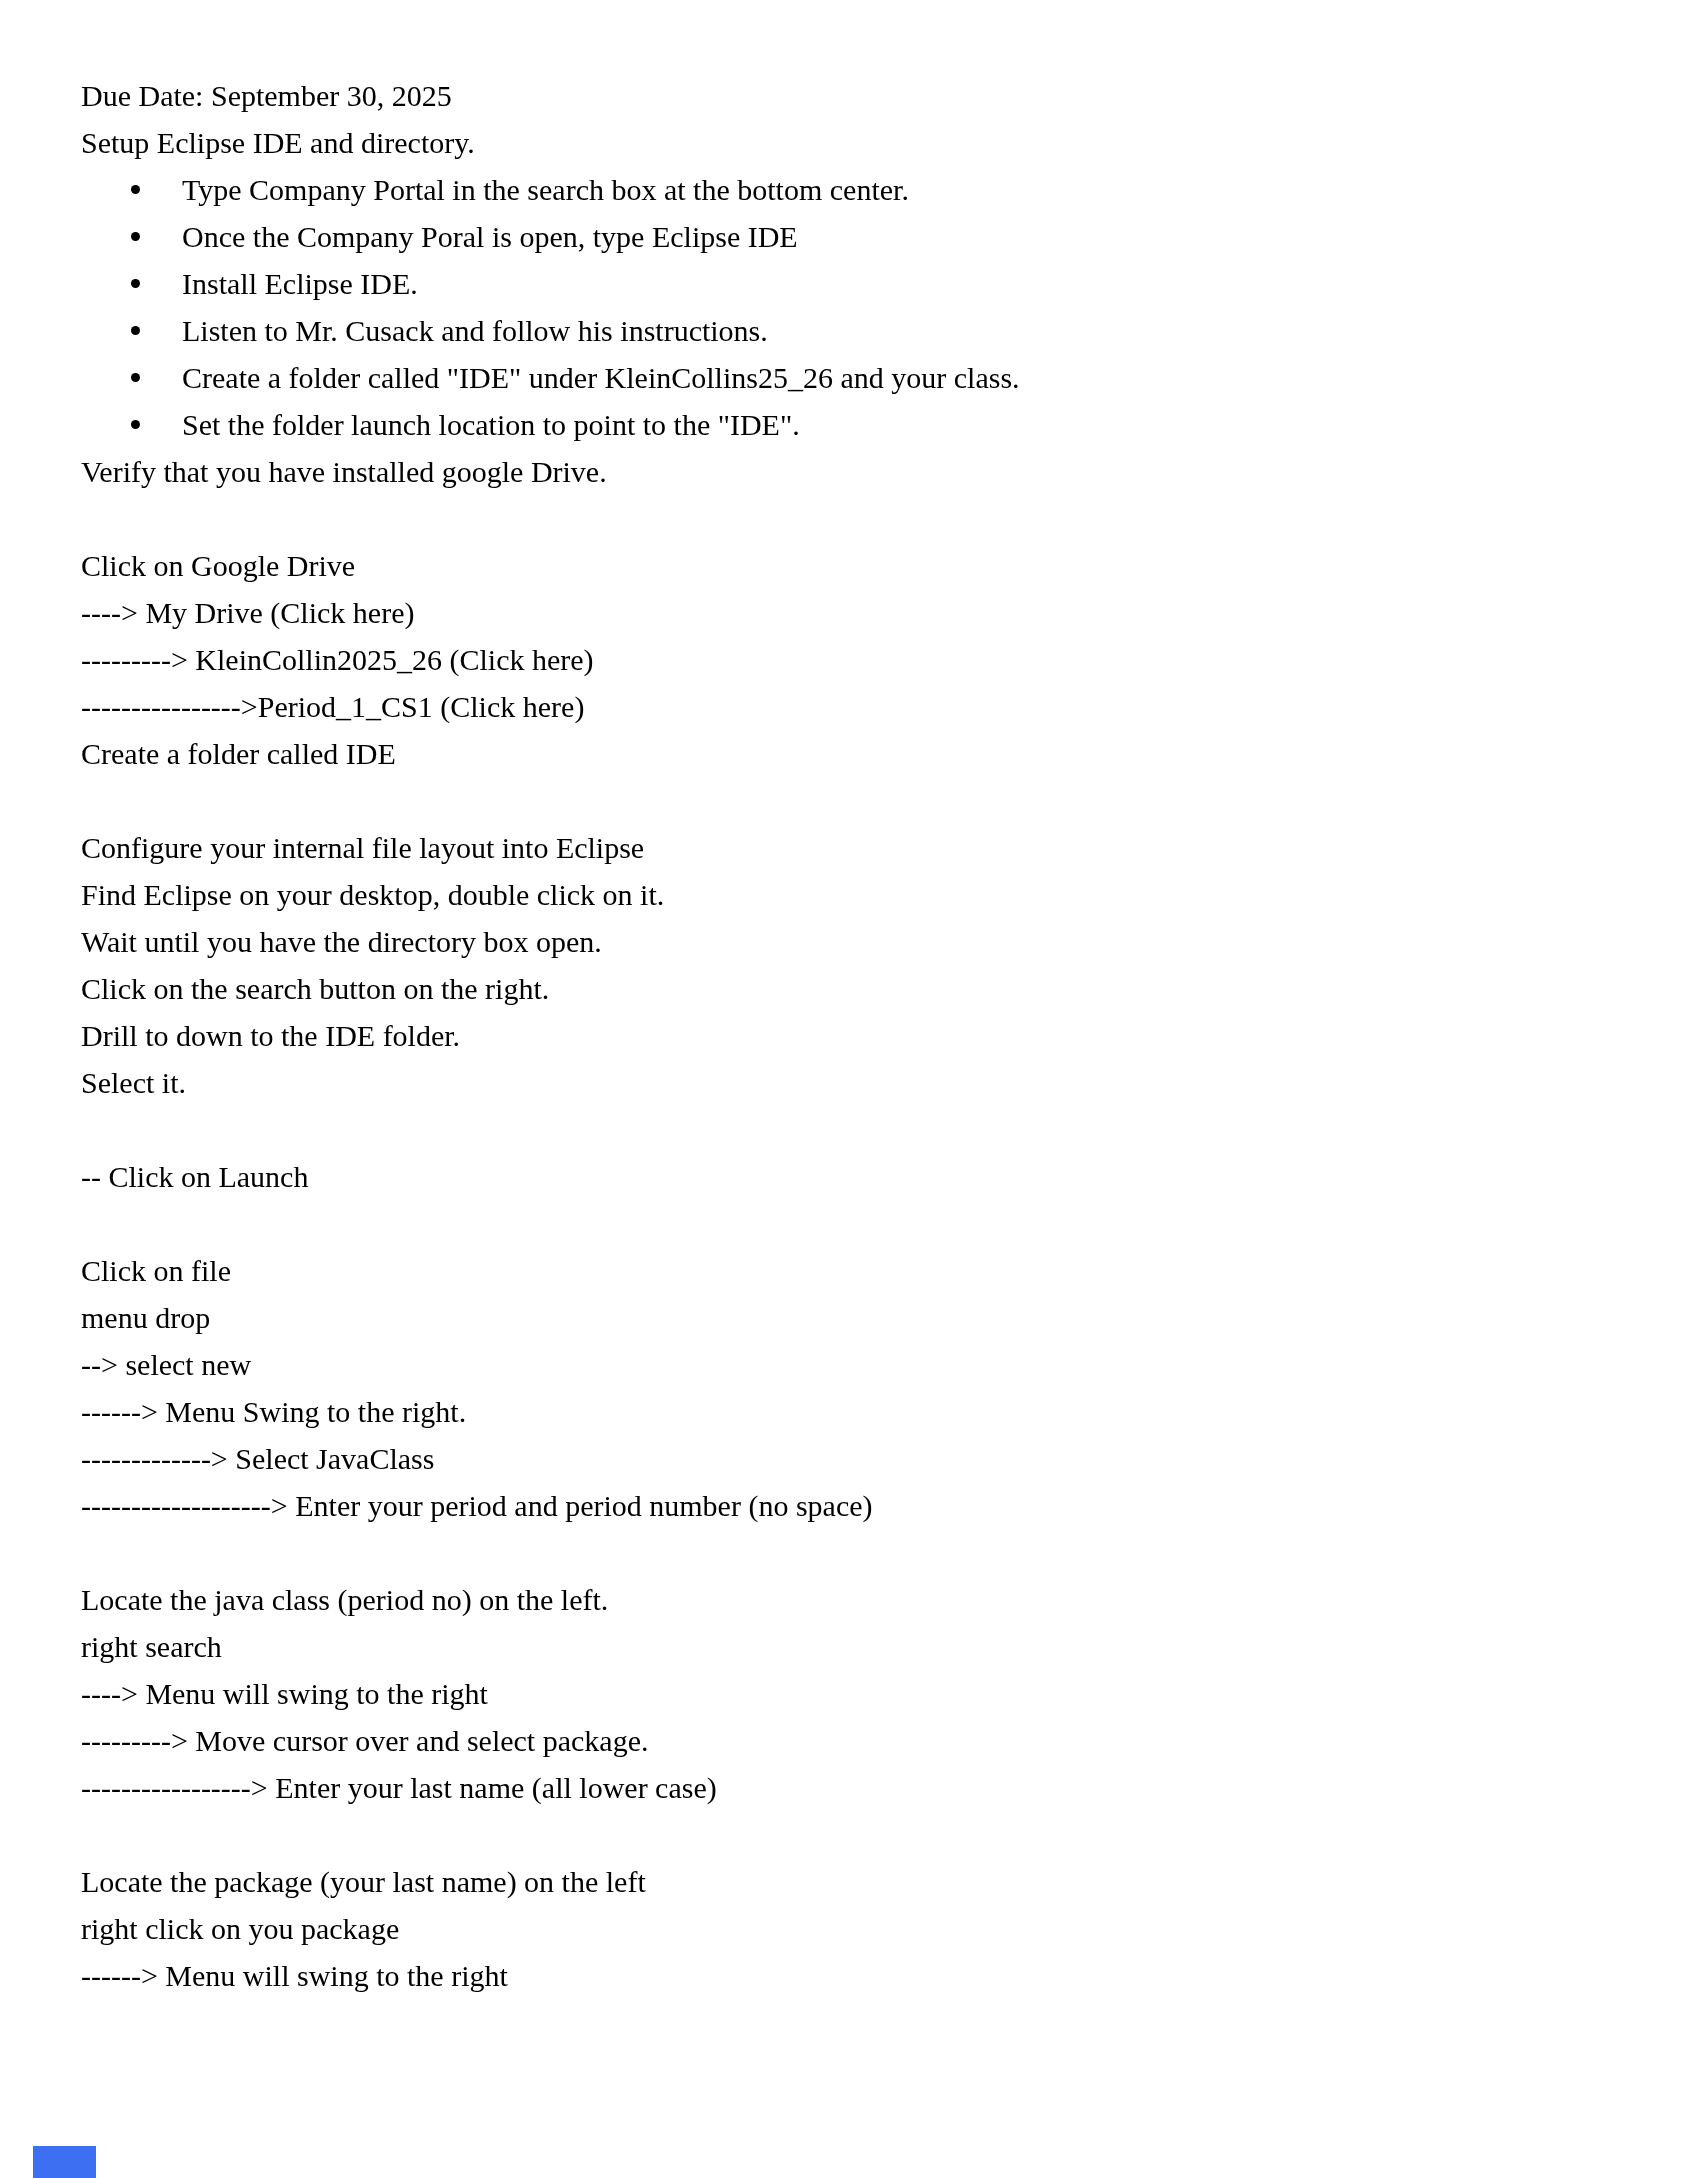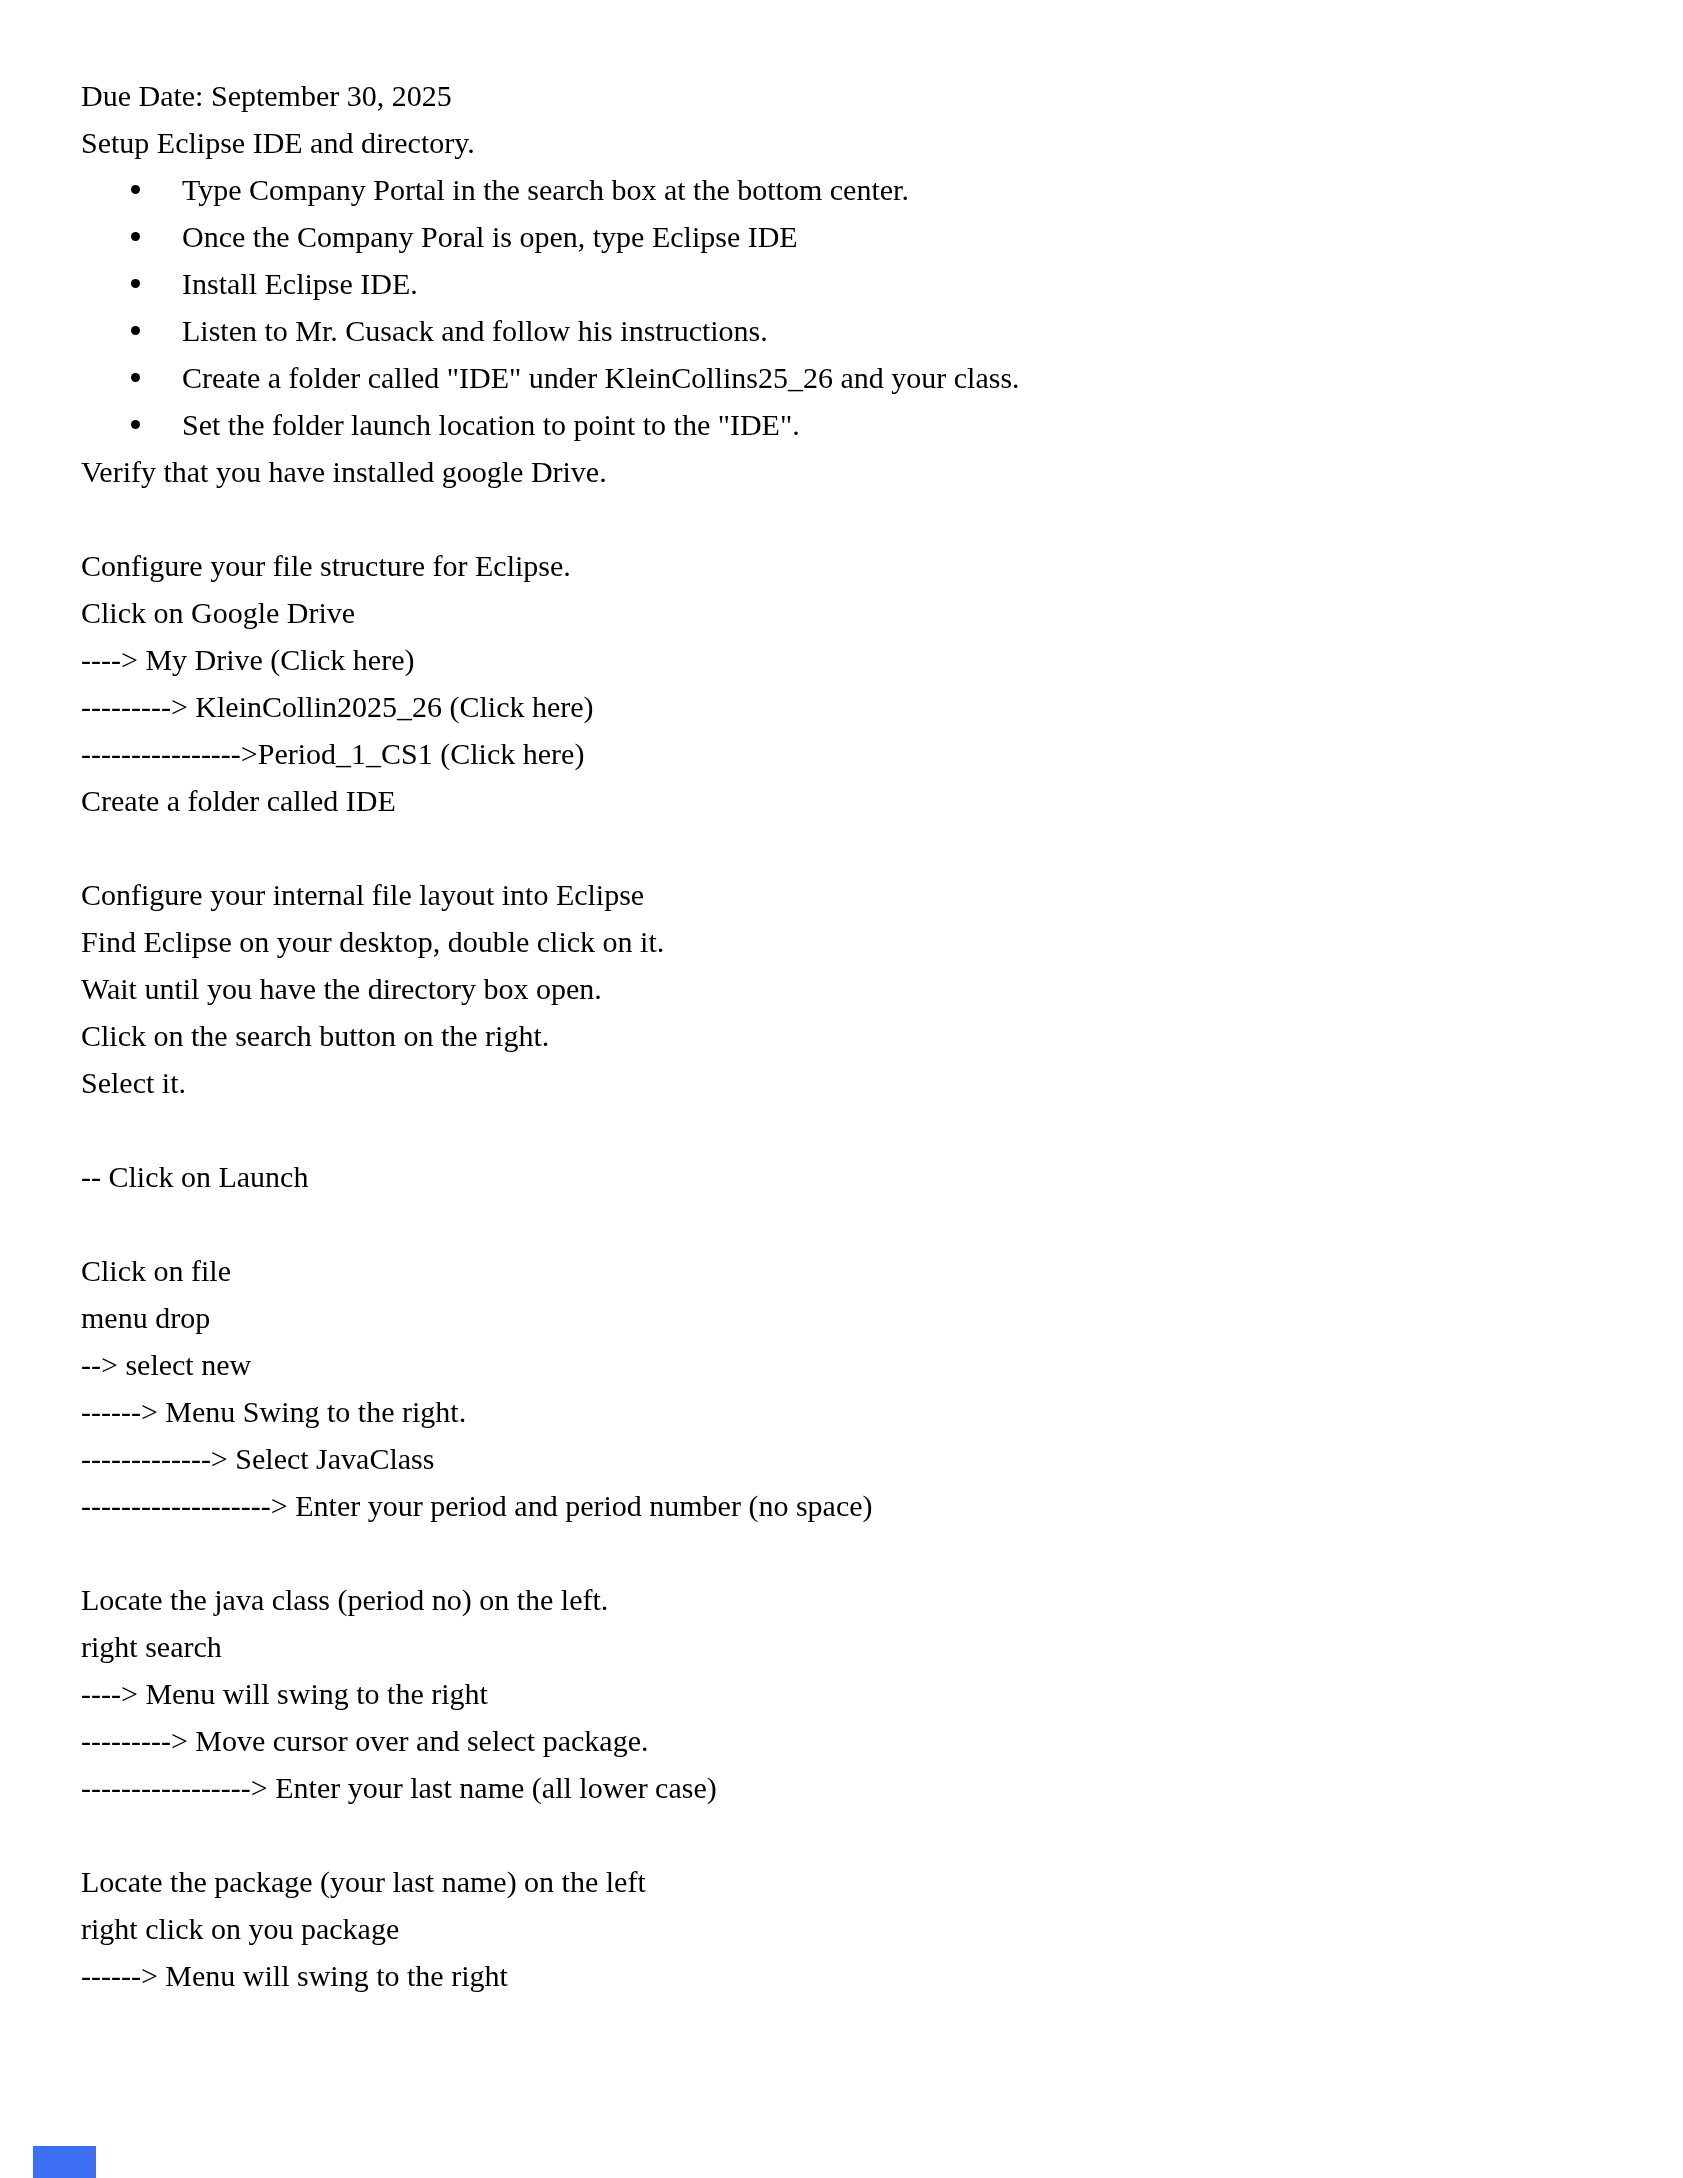--- a/index.html
+++ b/index.html
@@ -54,31 +54,31 @@
       <div class="line"><span class="line-text">Due Date: September 30, 2025</span></div>
       <div class="line"><span class="line-text">Setup Eclipse IDE and directory.</span></div>
       <div class="line bullet"><span class="bullet-dot"></span><span class="line-text">Type Company Portal in the search box at the bottom center.</span></div>
       <div class="line bullet"><span class="bullet-dot"></span><span class="line-text">Once the Company Poral is open, type Eclipse IDE</span></div>
       <div class="line bullet"><span class="bullet-dot"></span><span class="line-text">Install Eclipse IDE.</span></div>
       <div class="line bullet"><span class="bullet-dot"></span><span class="line-text">Listen to Mr. Cusack and follow his instructions.</span></div>
       <div class="line bullet"><span class="bullet-dot"></span><span class="line-text">Create a folder called "IDE" under KleinCollins25_26 and your class.</span></div>
       <div class="line bullet"><span class="bullet-dot"></span><span class="line-text">Set the folder launch location to point to the "IDE".</span></div>
       <div class="line"><span class="line-text">Verify that you have installed google Drive.</span></div>
       <div class="line"></div>
-      <div class="line"><span class="line-text">Configure your file structure for Eclipse.</span></div>
       <div class="line"><span class="line-text">Click on Google Drive</span></div>
       <div class="line"><span class="line-text">----&gt; My Drive (Click here)</span></div>
       <div class="line"><span class="line-text">---------&gt; KleinCollin2025_26 (Click here)</span></div>
       <div class="line"><span class="line-text">----------------&gt;Period_1_CS1 (Click here)</span></div>
       <div class="line"><span class="line-text">Create a folder called IDE</span></div>
       <div class="line"></div>
       <div class="line"><span class="line-text">Configure your internal file layout into Eclipse</span></div>
       <div class="line"><span class="line-text">Find Eclipse on your desktop, double click on it.</span></div>
       <div class="line"><span class="line-text">Wait until you have the directory box open.</span></div>
       <div class="line"><span class="line-text">Click on the search button on the right.</span></div>
+      <div class="line"><span class="line-text">Drill to down to the IDE folder.</span></div>
       <div class="line"><span class="line-text">Select it.</span></div>
       <div class="line"></div>
       <div class="line"><span class="line-text">-- Click on Launch</span></div>
       <div class="line"></div>
       <div class="line"><span class="line-text">Click on file</span></div>
       <div class="line"><span class="line-text">menu drop</span></div>
       <div class="line"><span class="line-text">--&gt; select new</span></div>
       <div class="line"><span class="line-text">------&gt; Menu Swing to the right.</span></div>
       <div class="line"><span class="line-text">-------------&gt; Select JavaClass</span></div>
       <div class="line"><span class="line-text">-------------------&gt; Enter your period and period number (no space)</span></div>

